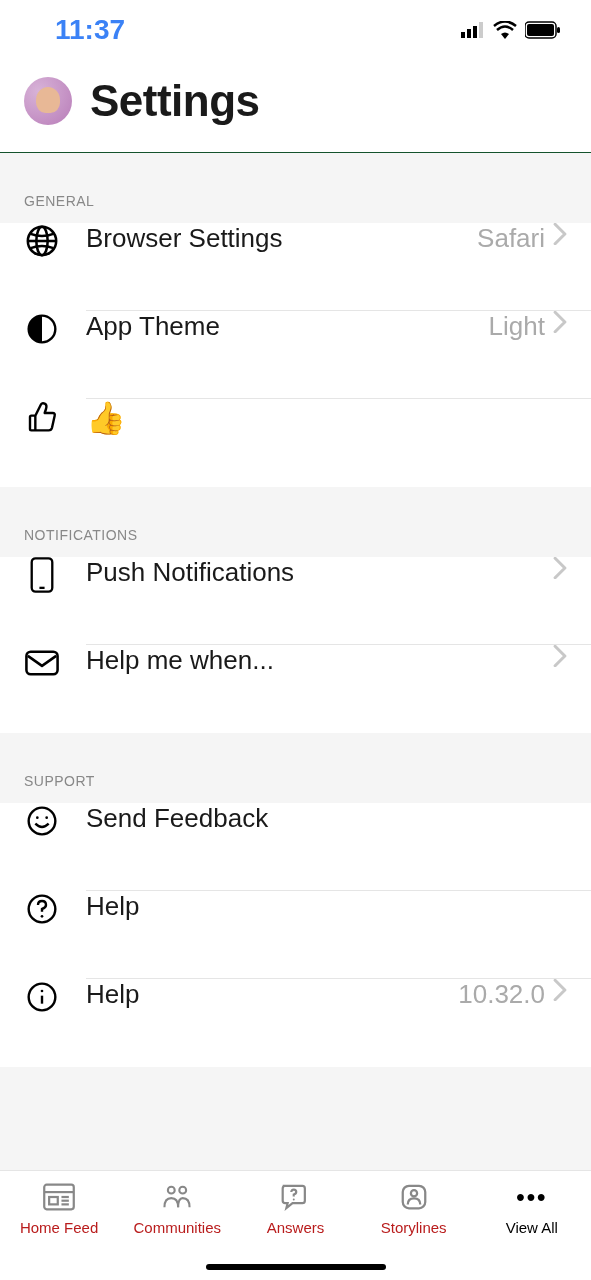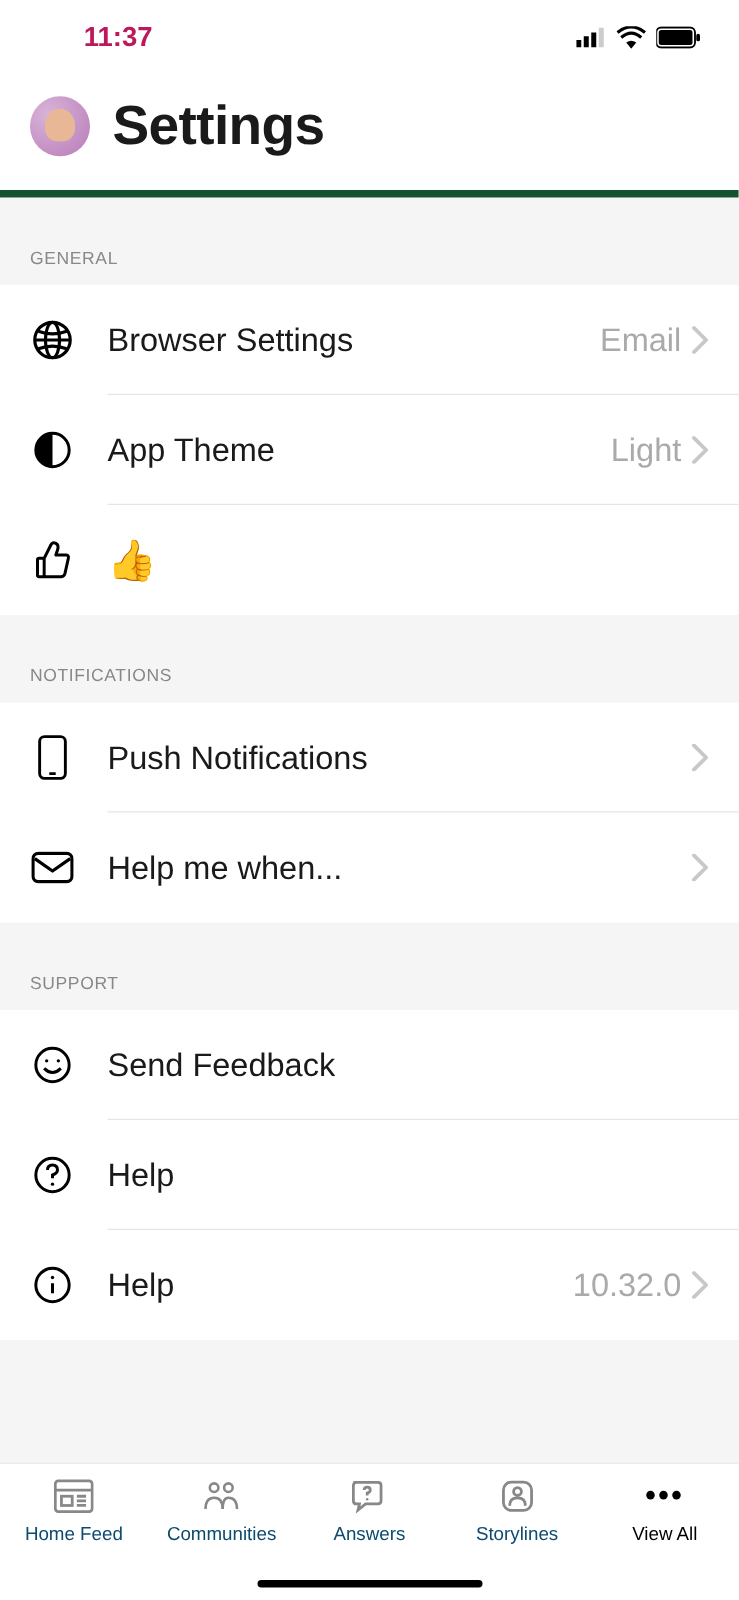--- a/index.html
+++ b/index.html
@@ -18,37 +18,36 @@
     }
     .status-bar {
       height: 60px;
       background: #fff;
       display: flex;
       align-items: center;
       justify-content: space-between;
       padding: 0 30px 0 55px;
     }
     .status-time {
-      font-size: 22px;
+      font-size: 28px;
       font-weight: 600;
-      color: #be185d;
-      margin-left: 12px;
+      color: #3b82f6;
     }
     .status-icons {
       display: flex;
       align-items: center;
       gap: 8px;
     }
     .header {
       background: #fff;
       padding: 16px 24px 26px 24px;
       display: flex;
       align-items: center;
       gap: 18px;
-      border-bottom: 6px solid #14532d;
+      border-bottom: 1px solid #14532d;
     }
     .avatar {
       width: 48px;
       height: 48px;
       border-radius: 50%;
       background: radial-gradient(circle at 30% 30%, #d8b3d8, #b87cb8);
       position: relative;
       overflow: hidden;
       flex-shrink: 0;
     }
@@ -74,21 +73,20 @@
       font-weight: 400;
       color: #888;
       letter-spacing: 0.5px;
     }
     .section-items {
       background: #fff;
     }
     .settings-row {
       min-height: 88px;
       display: flex;
-      align-items: center;
       padding: 0 24px;
       position: relative;
       cursor: pointer;
     }
     .settings-row:not(:last-child)::after {
       content: "";
       position: absolute;
       bottom: 0;
       left: 86px;
       right: 0;
@@ -146,21 +144,21 @@
     }
     .tab-icon {
       width: 32px;
       height: 32px;
       display: flex;
       align-items: center;
       justify-content: center;
     }
     .tab-label {
       font-size: 15px;
-      color: #0c4a6e;
+      color: #b91c1c;
     }
     .tab-item.active .tab-label {
       color: #000;
       font-weight: 500;
     }
     .home-indicator {
       position: absolute;
       bottom: 10px;
       left: 50%;
       transform: translateX(-50%);
@@ -213,21 +211,21 @@
     <span class="row-icon">
       <svg width="34" height="34" viewBox="0 0 24 24" fill="none" stroke="#000" stroke-width="1.8">
         <circle cx="12" cy="12" r="10"></circle>
         <ellipse cx="12" cy="12" rx="4" ry="10"></ellipse>
         <line x1="2" y1="12" x2="22" y2="12"></line>
         <path d="M4 7 Q12 10 20 7"></path>
         <path d="M4 17 Q12 14 20 17"></path>
       </svg>
     </span>
     <span class="row-label">Browser Settings</span>
-    <span class="row-value">Email</span>
+    <span class="row-value">Safari</span>
     <svg class="chevron" width="14" height="22" viewBox="0 0 10 18">
         <path d="M1 1 L9 9 L1 17" stroke="#c8c8c8" stroke-width="2.5" fill="none" stroke-linecap="round" stroke-linejoin="round"></path>
       </svg>
   </div>
 
   <div class="settings-row">
     <span class="row-icon">
       <svg width="32" height="32" viewBox="0 0 24 24">
         <circle cx="12" cy="12" r="10" fill="none" stroke="#000" stroke-width="1.8"></circle>
         <path d="M12 2 A10 10 0 0 0 12 22 Z" fill="#000"></path>

